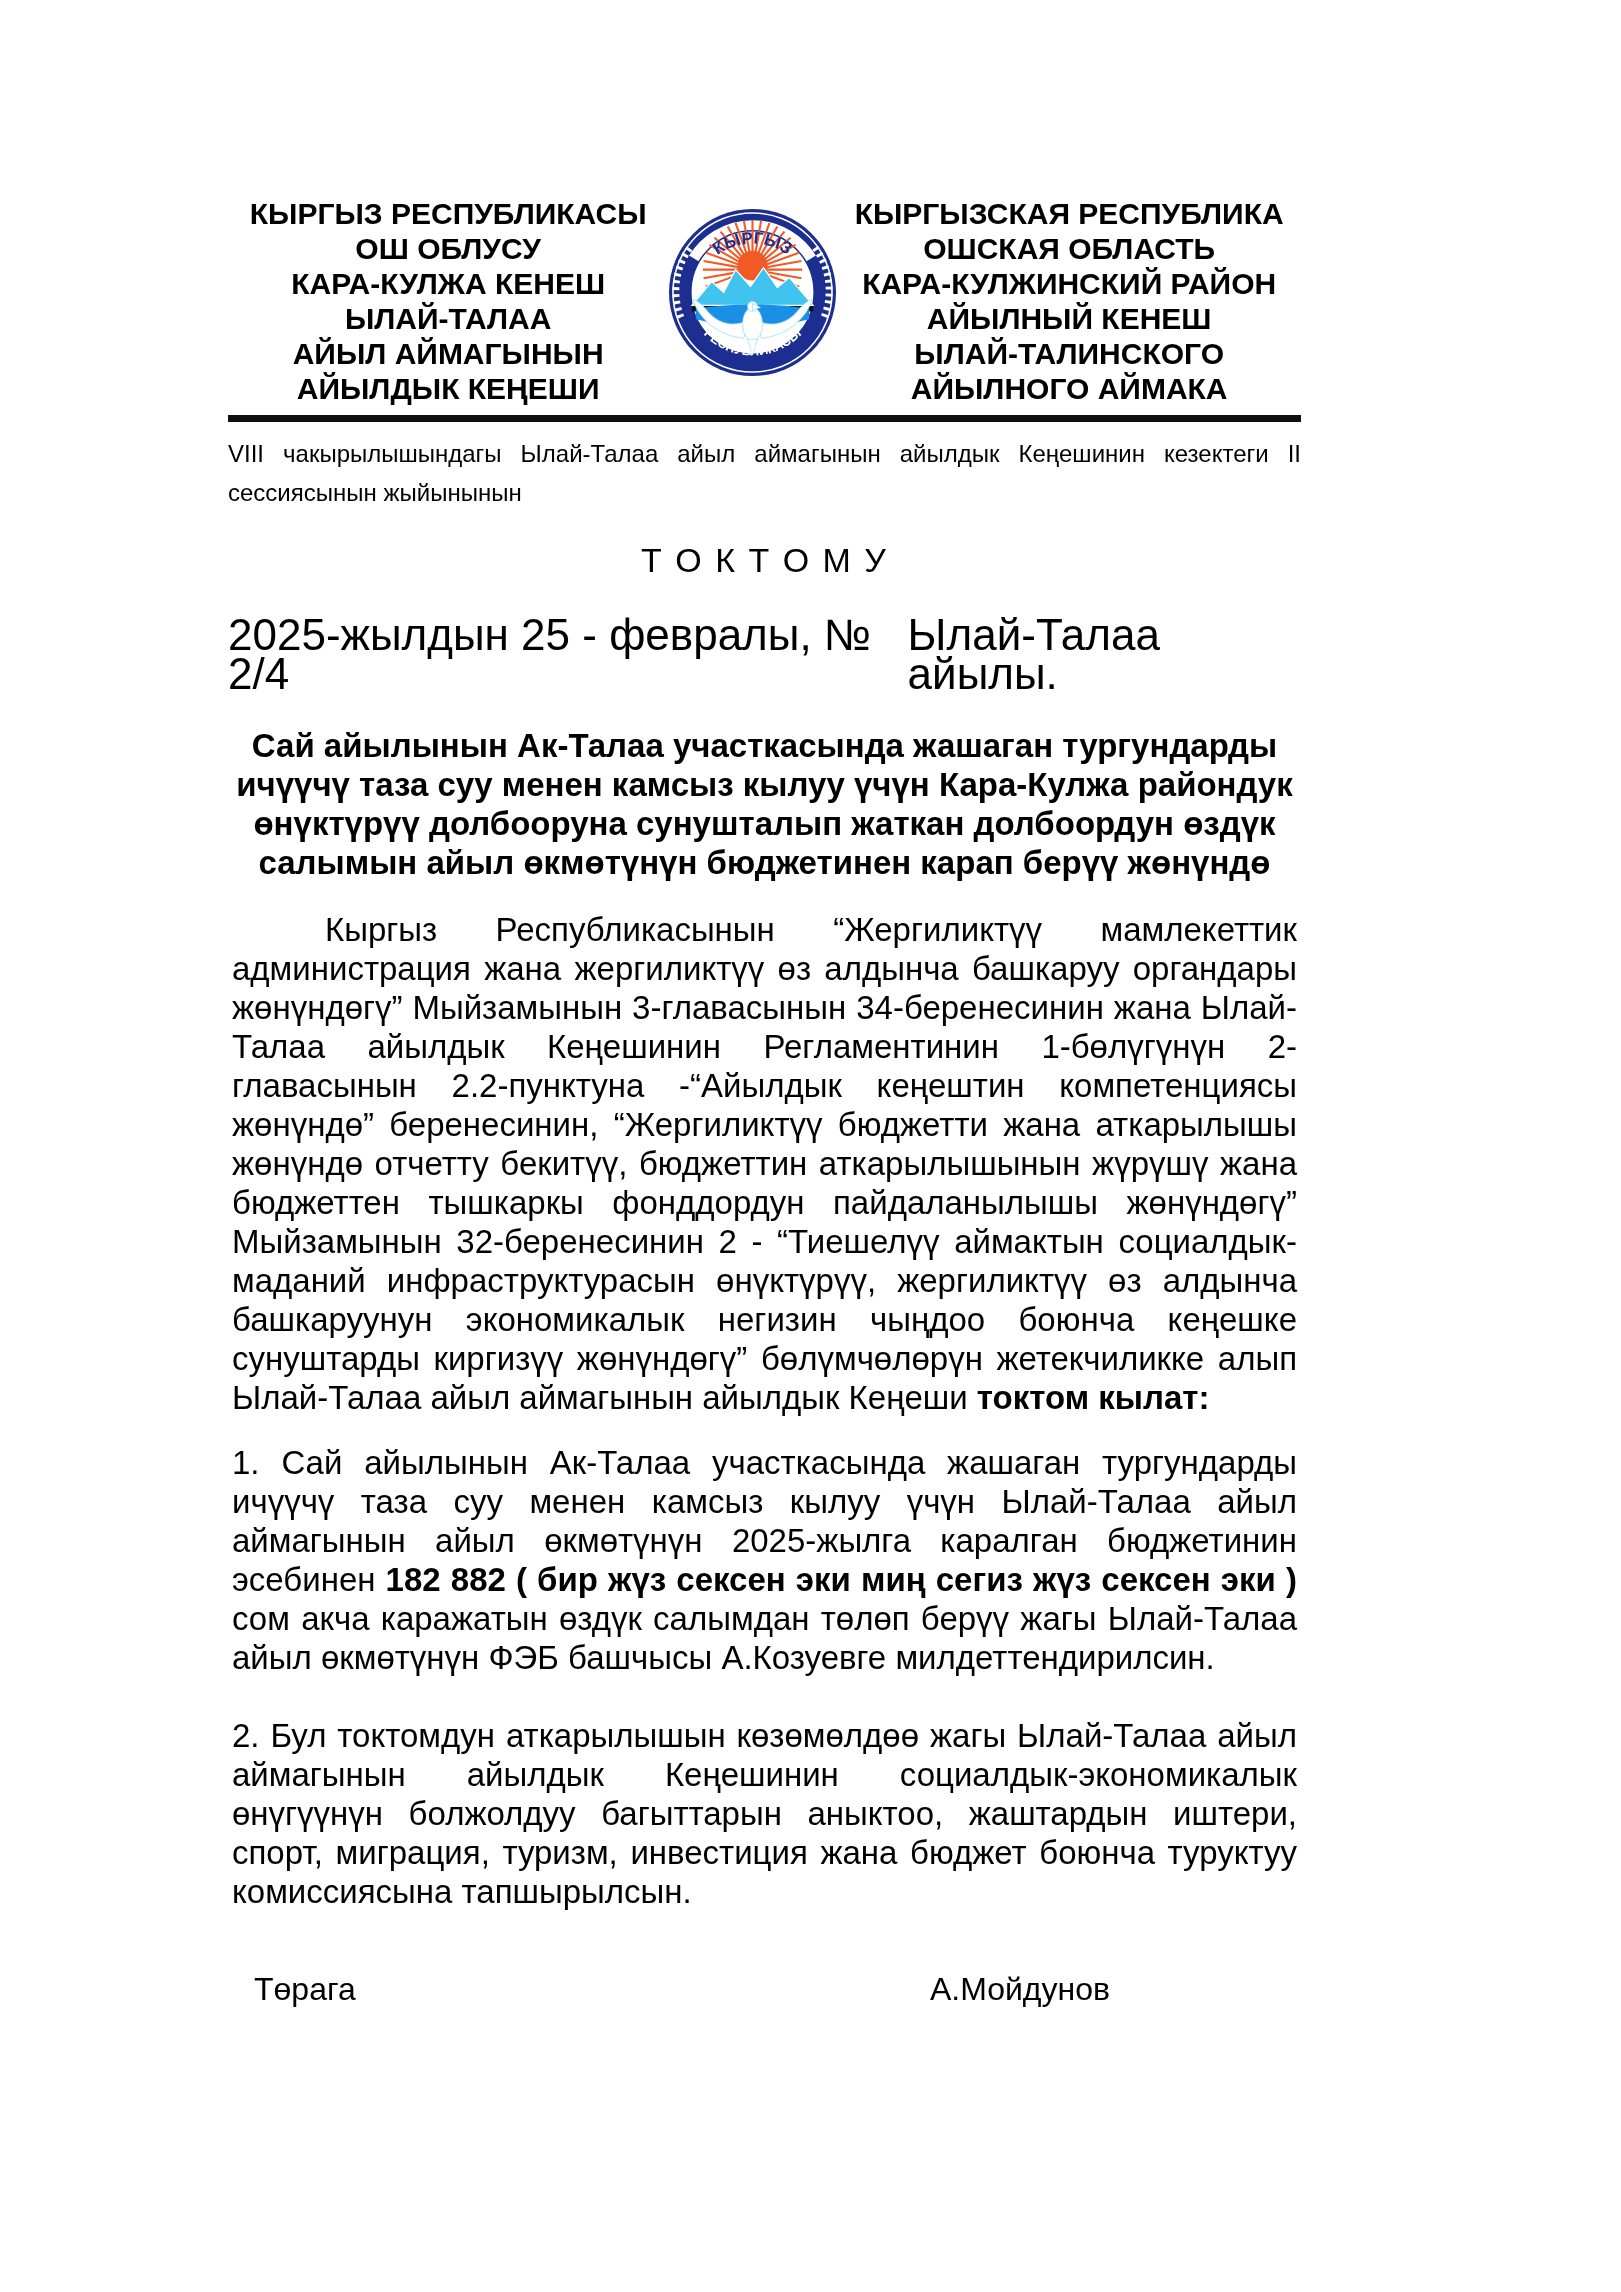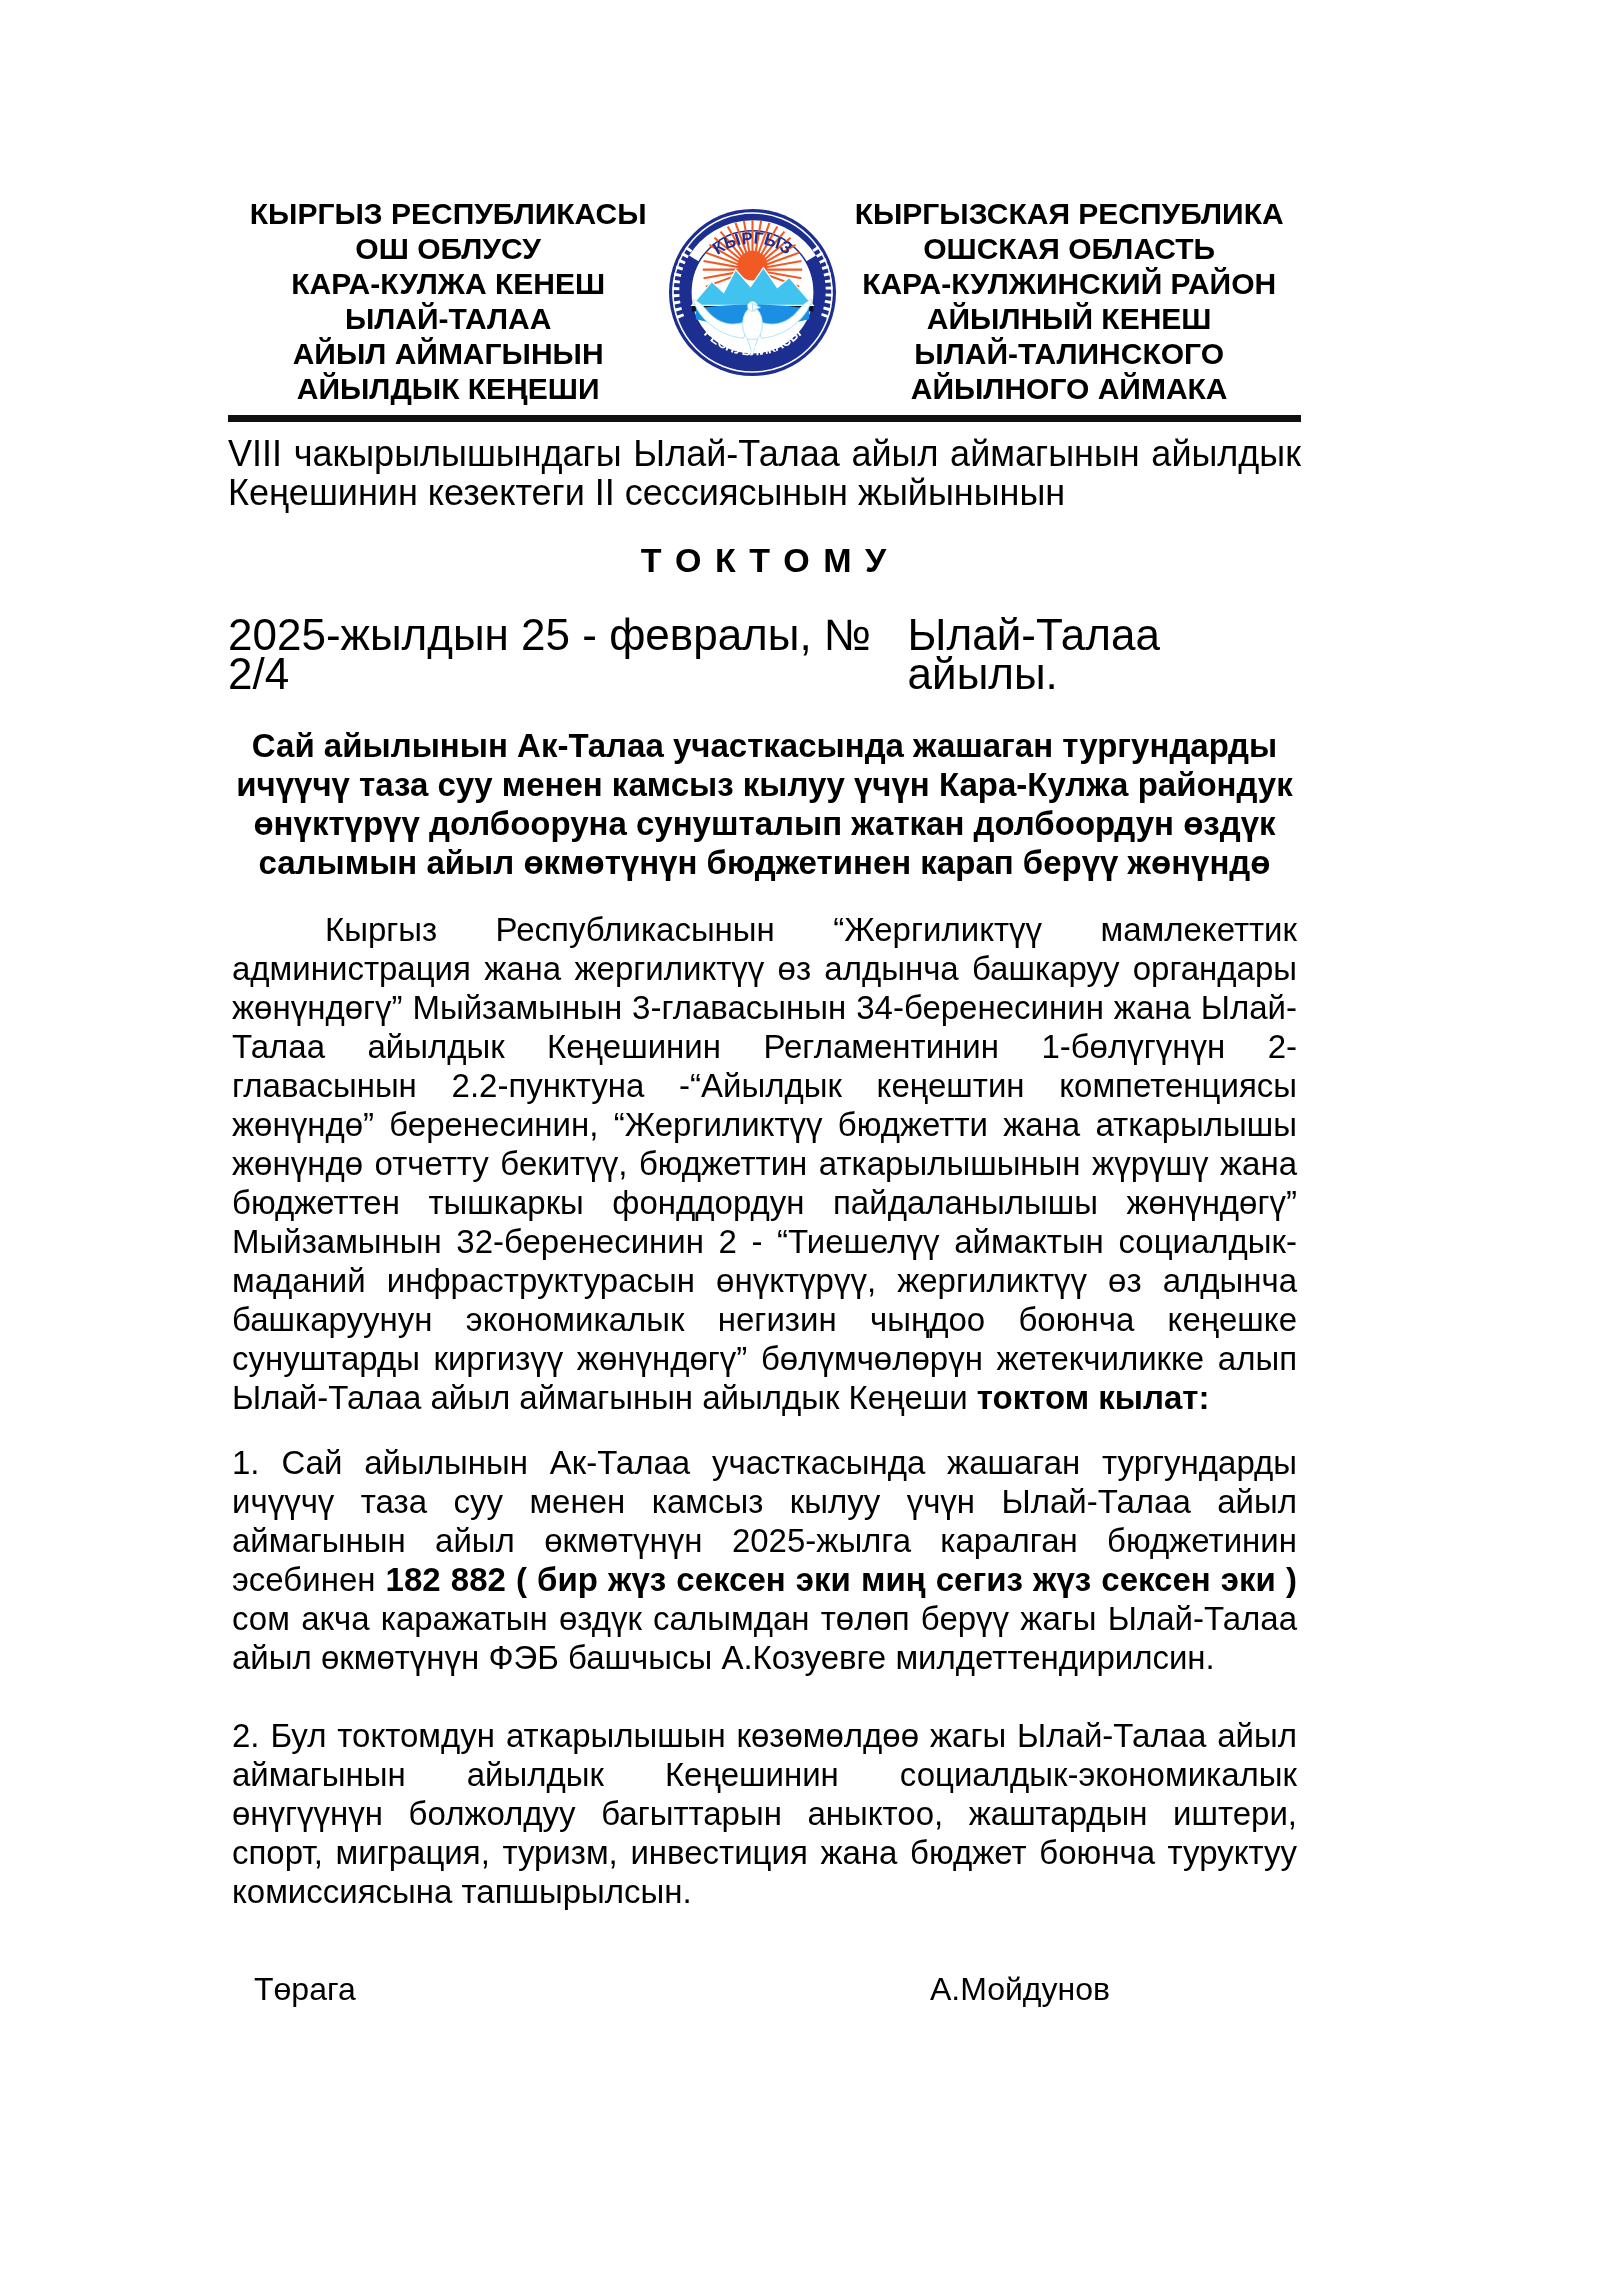--- a/index.html
+++ b/index.html
@@ -12,22 +12,22 @@
     box-sizing:border-box;
     padding:196px 123px 0 228px;
     overflow:hidden;
   }
   .header{display:flex;justify-content:space-between;align-items:flex-start;}
   .header-col{font-weight:bold;font-size:30px;line-height:35px;text-align:center;white-space:nowrap;}
   .header-col.left{width:470px;}
   .header-col.right{width:495px;}
   .emblem-wrap{width:169px;height:169px;margin-top:11.8px;flex:0 0 auto;}
   .rule{height:6.9px;background:#101010;margin-top:8.8px;}
-  .session{margin:12.7px 0 0 0;font-size:36px;line-height:39px;text-align:justify;}
-  .doctype{margin:29px 0 0 0;font-size:34px;line-height:39px;font-weight:bold;text-align:center;letter-spacing:2px;}
+  .session{margin:12.7px 0 0 0;font-size:24px;line-height:39px;text-align:justify;}
+  .doctype{margin:29px 0 0 0;font-size:34px;line-height:39px;font-weight:normal;text-align:center;letter-spacing:2px;}
   .dateline{display:flex;justify-content:space-between;margin-top:35px;font-size:44px;line-height:39px;}
   .title{margin:33px 0 0 0;font-size:33px;line-height:39px;font-weight:bold;text-align:center;}
   .para{margin:4px;font-size:33px;line-height:39px;text-align:justify;}
   .para.intro{margin-top:27.4px;text-indent:93px;}
   .para.item1{margin-top:26.5px;}
   .para.item2{margin-top:39px;}
   .signature{display:flex;margin-top:59px;font-size:32px;line-height:39px;font-weight:normal;margin-left:26px;}
   .sig-right{margin-left:auto;margin-right:191px;}
   b{font-weight:bold;}
 </style>

